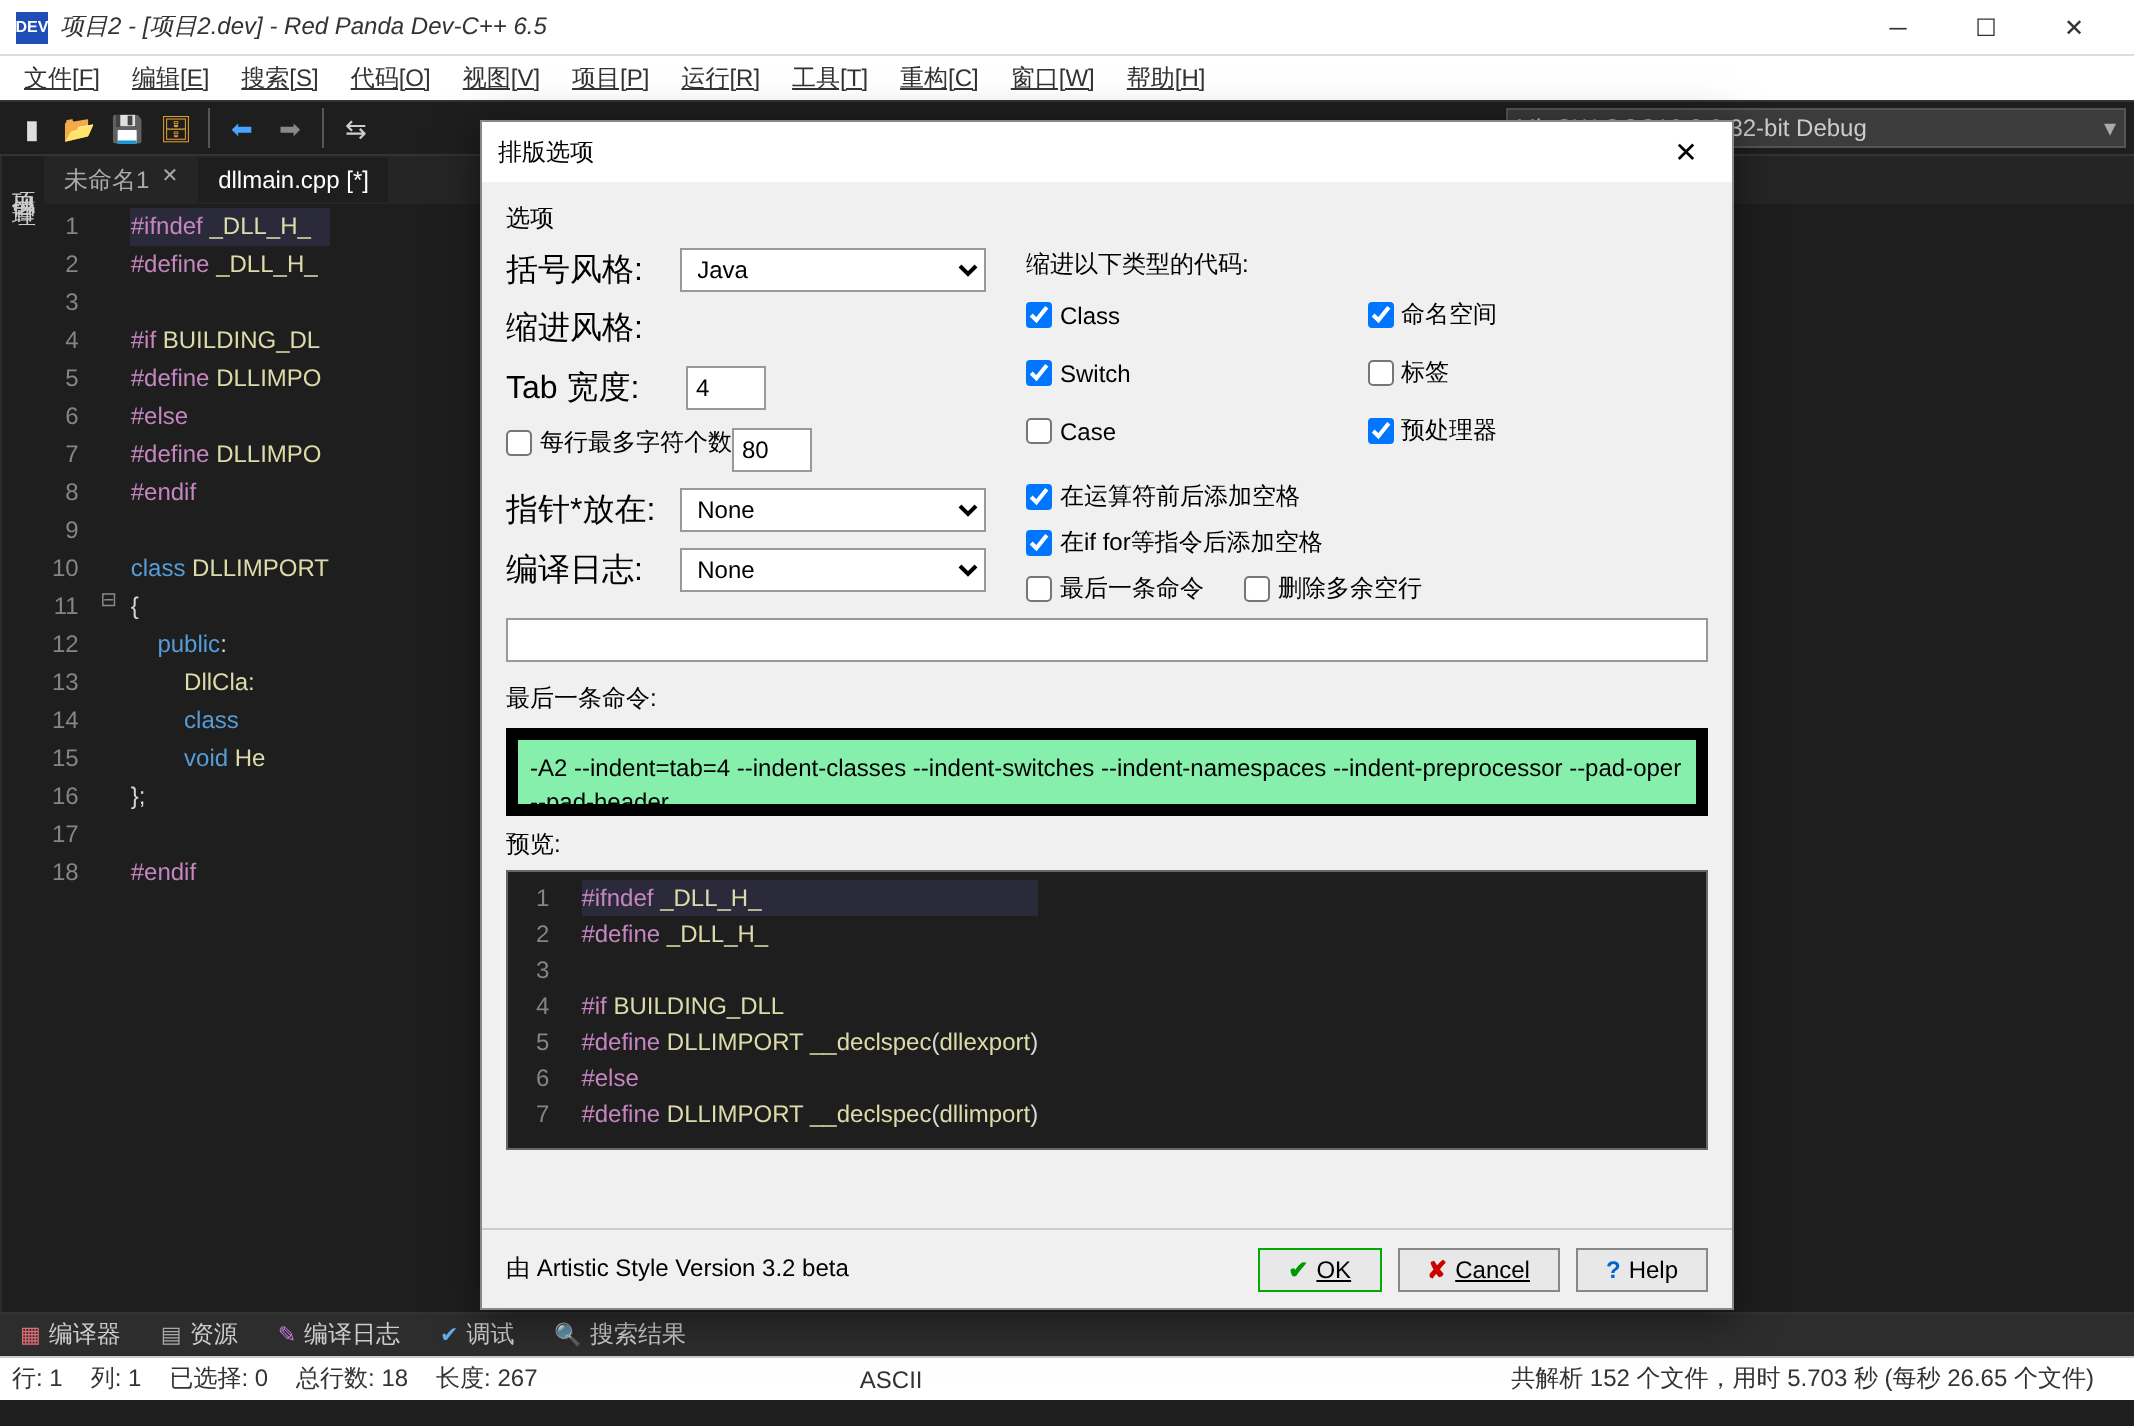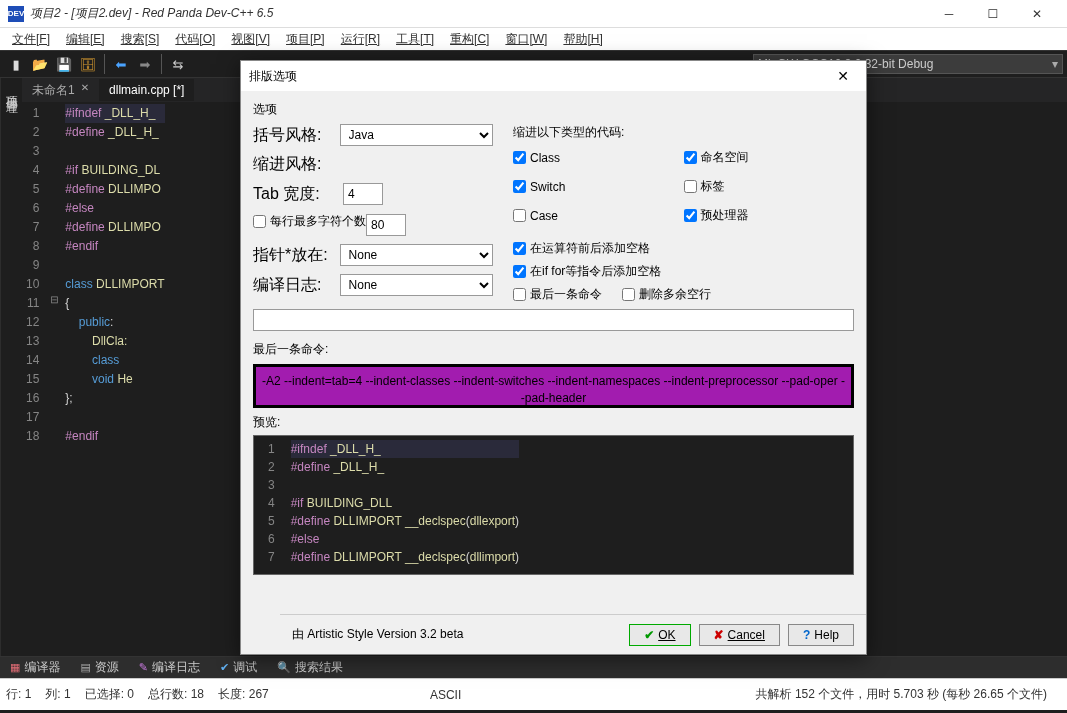--- a/index.html
+++ b/index.html
@@ -46,21 +46,21 @@
 .ident { color:#dcdcaa; }
 .punc { color:#d4d4d4; }
 .hl-line { background:#2a2a3a; }
 
 
 .bottom-tabs { height:22px; background:#2d2d2d; display:flex; align-items:center; color:#ccc; border-top:1px solid #333; }
 .bottom-tabs .btab { padding:3px 10px; cursor:pointer; display:flex; align-items:center; gap:4px; font-size:11px; }
 .bottom-tabs .btab .ic { font-size:11px; }
 
 
-.statusbar { height:32px; background:#fff; color:#333; display:flex; align-items:center; padding:0 6px; font-size:11px; border-top:1px solid #ccc; }
+.statusbar { height:22px; background:#fff; color:#333; display:flex; align-items:center; padding:0 6px; font-size:11px; border-top:1px solid #ccc; }
 .statusbar span { margin-right:14px; }
 .statusbar .r { margin-left:auto; }
 
 
 .modal { position:absolute; left:240px; top:60px; width:627px; height:595px; background:#f0f0f0; border:1px solid #888; box-shadow:0 4px 20px rgba(0,0,0,.5); display:flex; flex-direction:column; }
 .modal .mtitle { height:30px; background:#fff; display:flex; align-items:center; padding:0 8px; font-size:12px; }
 .modal .mtitle .close { margin-left:auto; font-size:14px; cursor:pointer; width:30px; text-align:center; }
 .modal .body { flex:1; padding:6px 12px; overflow:auto; }
 .modal .section-title { font-size:12px; margin:4px 0 6px 0; }
 .modal .row { display:flex; align-items:center; margin-bottom:8px; }
@@ -69,27 +69,27 @@
 .modal select { width:159px; }
 .spinner { width:40px; }
 .cols2 { display:flex; gap:20px; }
 .cols2 .colL { width:240px; }
 .cols2 .colR { flex:1; }
 .cb { display:flex; align-items:center; gap:4px; font-size:12px; margin-bottom:6px; cursor:pointer; }
 .cb input { width:13px; height:13px; }
 .cb-grid { display:grid; grid-template-columns:1fr 1fr; row-gap:6px; }
 .chk-title { font-size:12px; margin-bottom:8px; }
 .wide-input { width:100%; border:1px solid #999; background:#fff; padding:4px; font-size:12px; height:26px; }
-.cmdbox { width:100%; border:3px solid #000000; background:#a21caf; padding:6px; font-size:12px; line-height:1.4; height:44px;text-align:center; }
+.cmdbox { width:100%; border:6px solid #000000; background:#86efac; padding:6px; font-size:12px; line-height:1.4; height:44px; }
 .preview-lbl { margin:6px 0 4px 0; font-size:12px; }
 .preview { height:140px; background:#1e1e1e; color:#d4d4d4; font-family:Consolas,monospace; font-size:13px; display:flex; overflow:hidden; border:1px solid #666; }
 .preview .pg { color:#858585; text-align:right; padding:4px 10px 4px 14px; line-height:18px; }
 .preview .pc { padding:4px 6px; line-height:18px; }
 .preview .pc div { height:18px; white-space:pre; }
-.footer { height:40px; display:flex; align-items:center; padding:0 12px; gap:8px; border-top:1px solid #ccc;margin-left:39px; }
+.footer { height:40px; display:flex; align-items:center; padding:0 12px; gap:8px; border-top:1px solid #ccc; }
 .footer .by { font-size:12px; }
 .footer .btns { margin-left:auto; display:flex; gap:8px; }
 .footer button { padding:3px 14px; border:1px solid #888; background:#e8e8e8; cursor:pointer; display:flex; align-items:center; gap:4px; font-size:12px; }
 .footer button.ok { border:1px solid #0a0; }
 .footer .okmark { color:#090; font-weight:bold; }
 .footer .xmark { color:#c00; font-weight:bold; }
 .footer .qmark { color:#06c; font-weight:bold; }
 </style>
 </head>
 <body>

